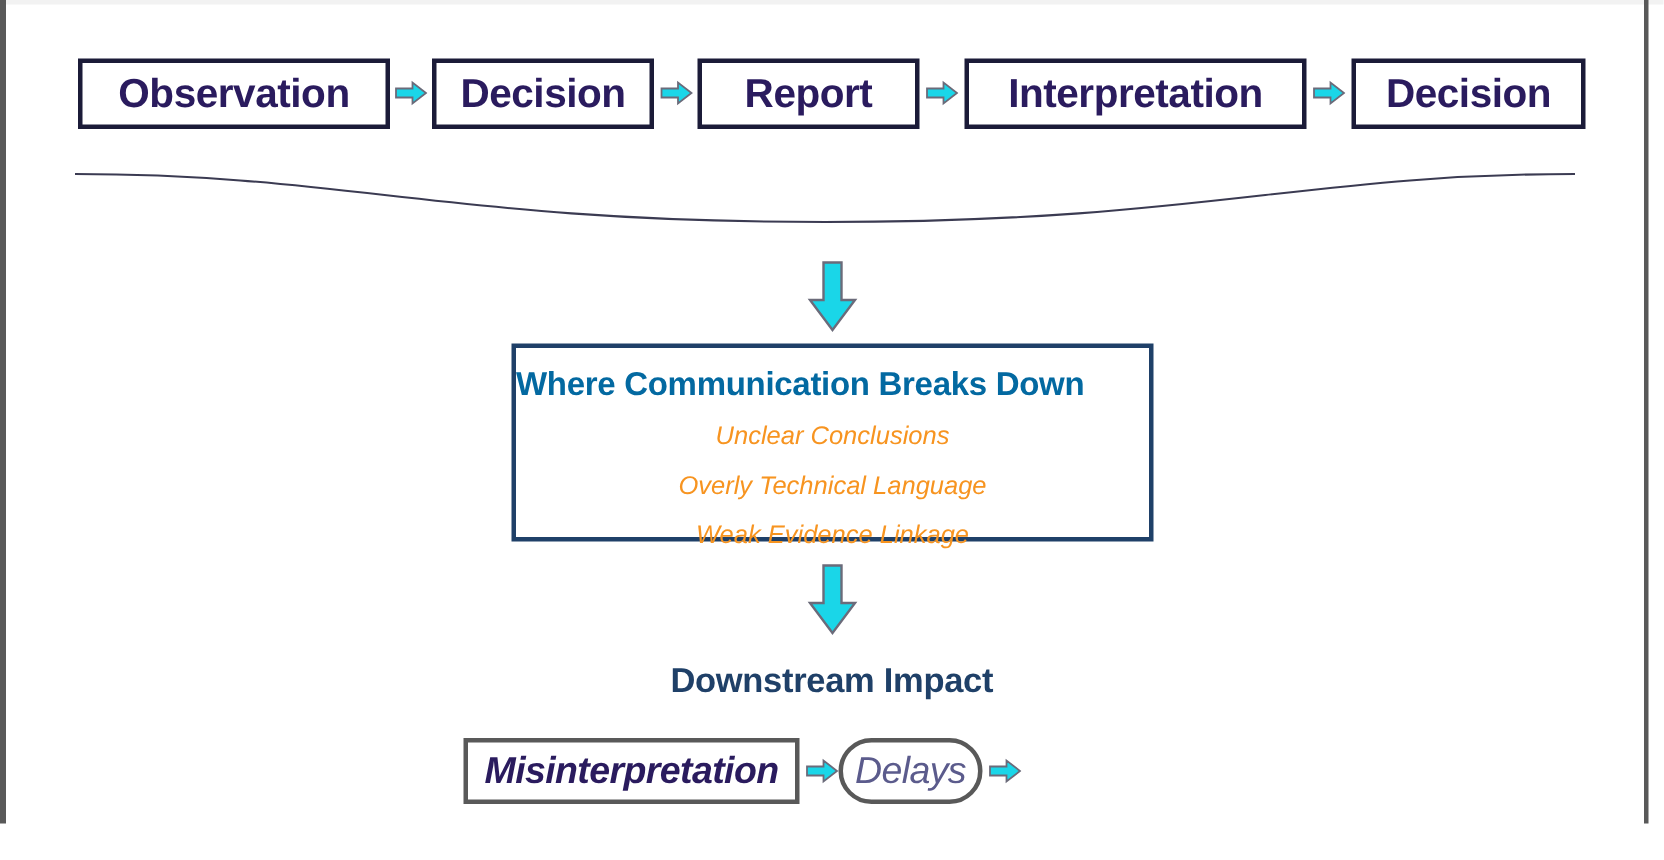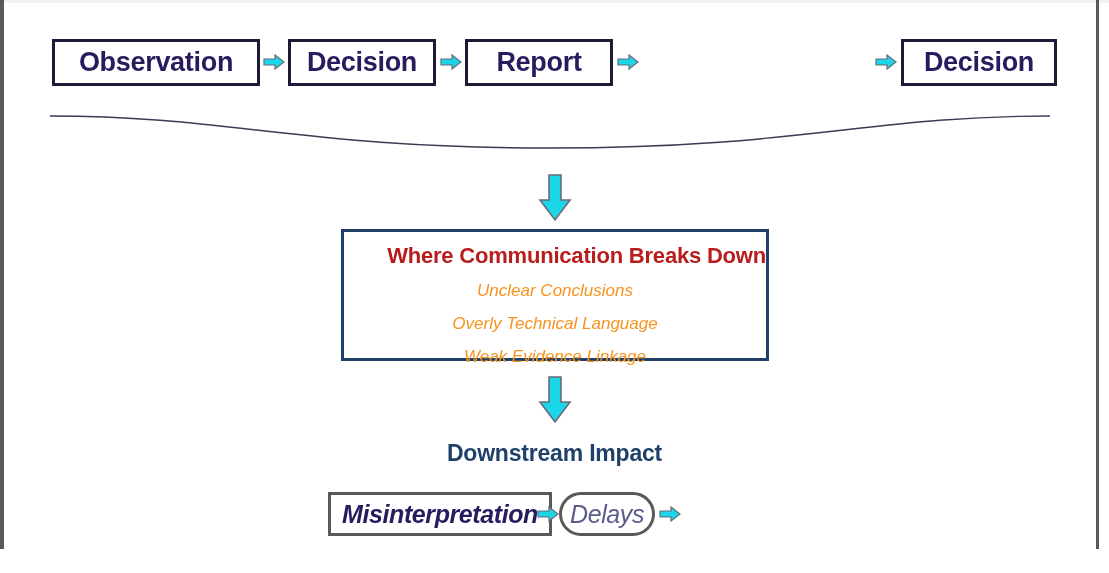--- a/index.html
+++ b/index.html
@@ -90,28 +90,27 @@
     left: 341px;
     top: 229px;
     width: 428px;
     height: 132px;
     box-sizing: border-box;
     border: 3px solid #1f4068;
     background: #ffffff;
     padding-top: 6px;
   }
   #breakdown .bd-title {
-    text-align: right;
+    text-align: left;
     font-size: 22px;
     font-weight: 700;
-    color: #b91c1c;
+    color: #0369a1;
     letter-spacing: -0.2px;
     margin-top: 5px;
     white-space: nowrap;
-    padding-left: 24px;
   }
   #breakdown .bd-item {
     text-align: center;
     font-size: 17px;
     font-weight: 400;
     font-style: italic;
     color: #f79420;
     margin-top: 13px;
     white-space: nowrap;
   }
@@ -184,20 +183,23 @@
   <div class="pbox top" style="left:465px; width:148px;">
     <span class="lbl">Report</span>
   </div>
 
   <div class="harrow" style="left:617px; top:53px;">
     <svg width="22" height="18" viewBox="0 0 22 18">
       <polygon points="1,6 12,6 12,2 21,9 12,16 12,12 1,12" fill="#1ad6e8" stroke="#6b6b7a" stroke-width="1.2"></polygon>
     </svg>
   </div>
 
+  <div class="pbox top" style="left:643px; width:228px;">
+    <span class="lbl">Interpretation</span>
+  </div>
 
   <div class="harrow" style="left:875px; top:53px;">
     <svg width="22" height="18" viewBox="0 0 22 18">
       <polygon points="1,6 12,6 12,2 21,9 12,16 12,12 1,12" fill="#1ad6e8" stroke="#6b6b7a" stroke-width="1.2"></polygon>
     </svg>
   </div>
 
   <div class="pbox top" style="left:901px; width:156px;">
     <span class="lbl">Decision</span>
   </div>
@@ -222,21 +224,21 @@
   </div>
 
   <div class="varrow" style="left:538px; top:376px;">
     <svg width="34" height="48" viewBox="0 0 34 48">
       <polygon points="11,1 23,1 23,26 32,26 17,46 2,26 11,26" fill="#1ad6e8" stroke="#6b6b7a" stroke-width="1.6"></polygon>
     </svg>
   </div>
 
   <div id="impact-title">Downstream Impact</div>
 
-  <div class="pbox bottom" style="left:309px; width:224px;margin-left:19px;">
+  <div class="pbox bottom" style="left:309px; width:224px;">
     <span class="lbl lbl-strong">Misinterpretation</span>
   </div>
 
   <div class="harrow" style="left:537px; top:505px;">
     <svg width="22" height="18" viewBox="0 0 22 18">
       <polygon points="1,6 12,6 12,2 21,9 12,16 12,12 1,12" fill="#1ad6e8" stroke="#6b6b7a" stroke-width="1.2"></polygon>
     </svg>
   </div>
 
   <div class="pbox bottom" style="left:559px; width:96px;border-radius:22px;">

